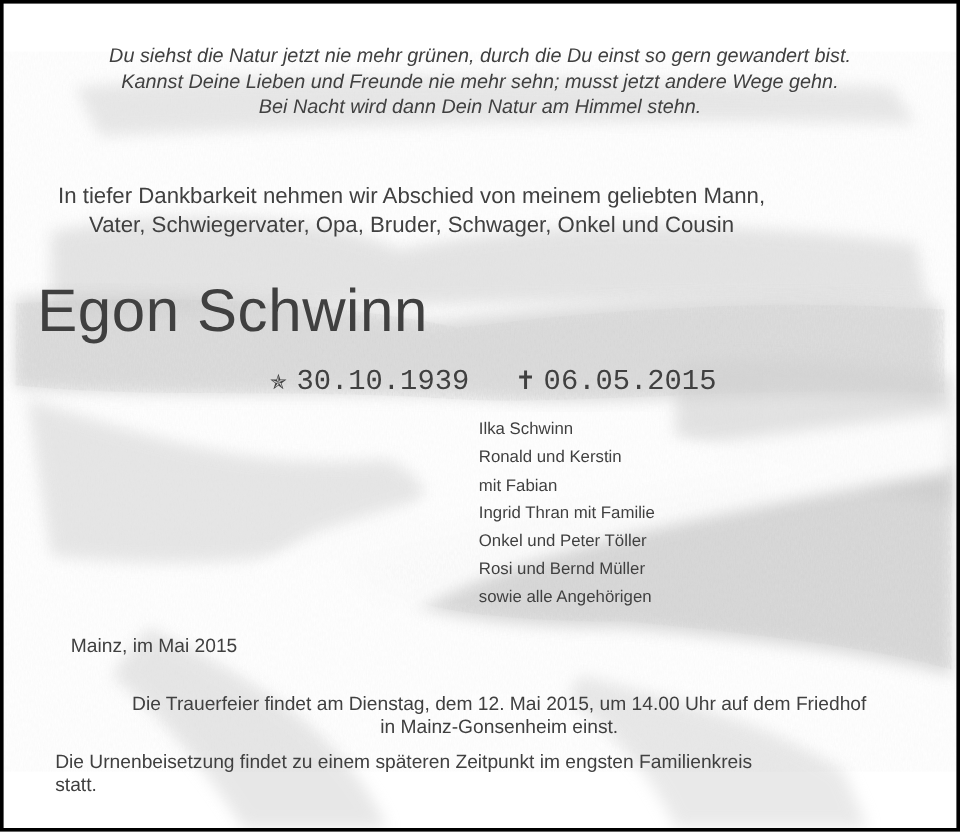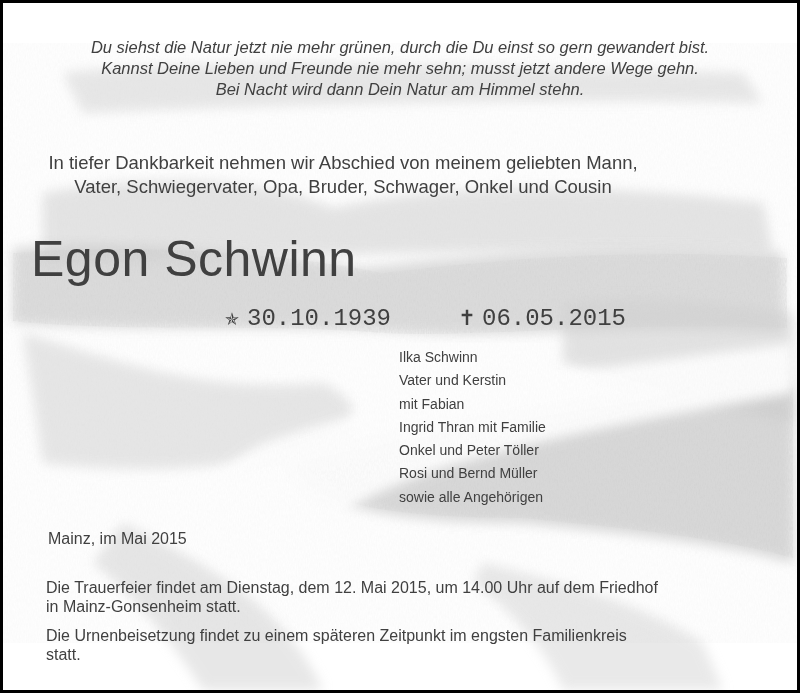--- a/index.html
+++ b/index.html
@@ -8,25 +8,25 @@
     position: absolute; left: 3px; top: 3px; width: 794px; height: 687px;
     background: #ffffff; overflow: hidden;
   }
   .bg { position: absolute; left: 0; top: 0; width: 794px; height: 687px; }
   .txt { position: absolute; color: #404040; font-family: "Liberation Sans", sans-serif; }
   .poem { left: 0; width: 794px; top: 34px; text-align: center; font-style: italic; font-size: 16.5px; line-height: 21px; }
   .intro { left: 0; width: 680px; top: 148px; text-align: center; font-size: 18.5px; line-height: 24px; }
   .name { left: 0; width: 648px; top: 226px; text-align: left; font-size: 50px; line-height: 60px; letter-spacing: 0.5px; margin-left: 28px; }
   .dates { top: 304px; font-size: 24px; line-height: 24px; font-family: Liberation Mono, monospace; }
   .birth { left: 220px; }
-  .death { left: 426px; margin-left: 29px; }
+  .death { left: 426px; }
   .sym { display: inline-block; width: 18px; text-align: center; margin-right: 6px; }
   .mourners { left: 396px; top: 343px; font-size: 14px; line-height: 23.3px; }
-  .place { left: 45px; top: 526px; font-size: 16px; line-height: 20px; }
-  .ceremony { left: 43px; top: 575px; font-size: 16px; line-height: 19px; width: 740px; }
+  .place { left: 56px; top: 526px; font-size: 16px; line-height: 20px; }
+  .ceremony { left: 43px; top: 575px; font-size: 16px; line-height: 19px; width: 740px; text-align: center; }
   .urn { left: 43px; top: 623px; font-size: 16px; line-height: 19px; width: 740px; }
   .line { display: block; white-space: nowrap; }
 </style>
 </head>
 <body>
 
 <div class="card">
 
   <svg class="bg" viewBox="0 0 794 687" xmlns="http://www.w3.org/2000/svg">
     <defs>
@@ -85,32 +85,32 @@
 
   <div class="txt dates birth">
     <span class="sym">✯</span><span>30.10.1939</span>
   </div>
   <div class="txt dates death">
     <span class="sym">✝</span><span>06.05.2015</span>
   </div>
 
   <div class="txt mourners">
     <span class="line">Ilka Schwinn</span>
-    <span class="line">Vater und Kerstin</span>
+    <span class="line">Ronald und Kerstin</span>
     <span class="line">mit Fabian</span>
     <span class="line">Ingrid Thran mit Familie</span>
     <span class="line">Onkel und Peter Töller</span>
     <span class="line">Rosi und Bernd Müller</span>
     <span class="line">sowie alle Angehörigen</span>
   </div>
 
   <div class="txt place">Mainz, im Mai 2015</div>
 
   <div class="txt ceremony">
     <span class="line">Die Trauerfeier findet am Dienstag, dem 12. Mai 2015, um 14.00 Uhr auf dem Friedhof</span>
-    <span class="line">in Mainz-Gonsenheim statt.</span>
+    <span class="line">in Mainz-Gonsenheim einst.</span>
   </div>
 
   <div class="txt urn">
     <span class="line">Die Urnenbeisetzung findet zu einem späteren Zeitpunkt im engsten Familienkreis</span>
     <span class="line">statt.</span>
   </div>
 </div>
 
 </body></html>

